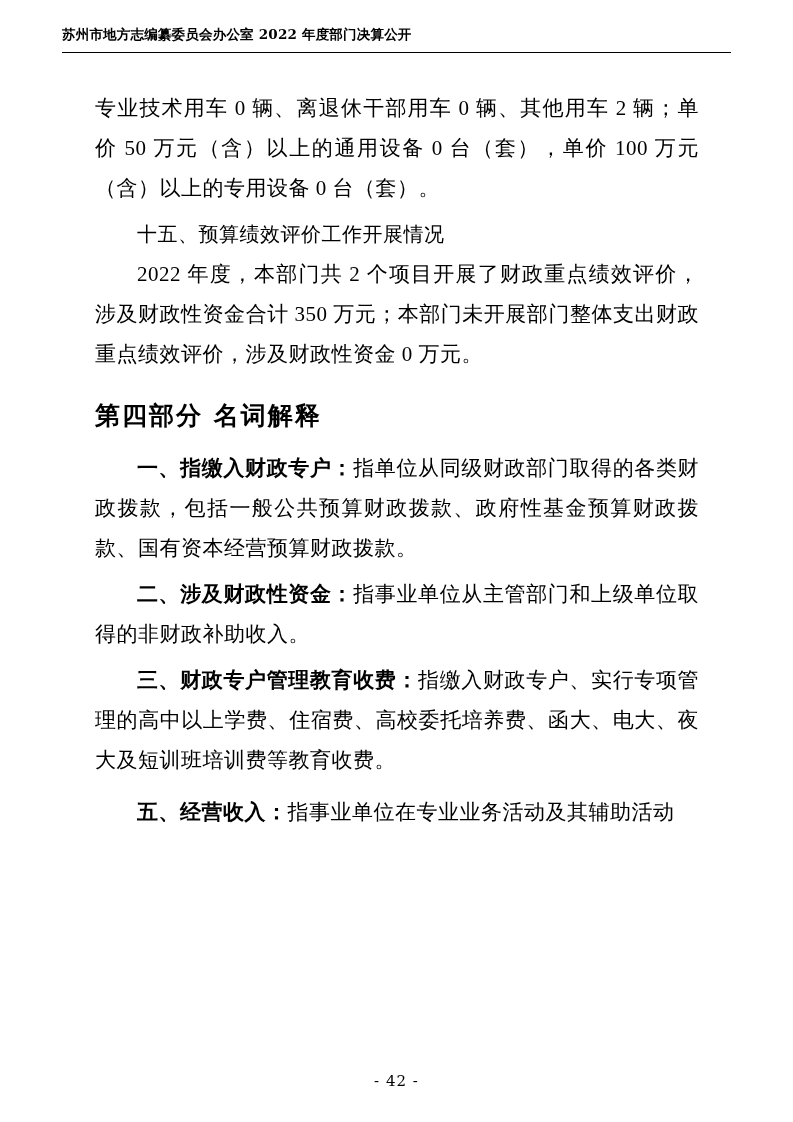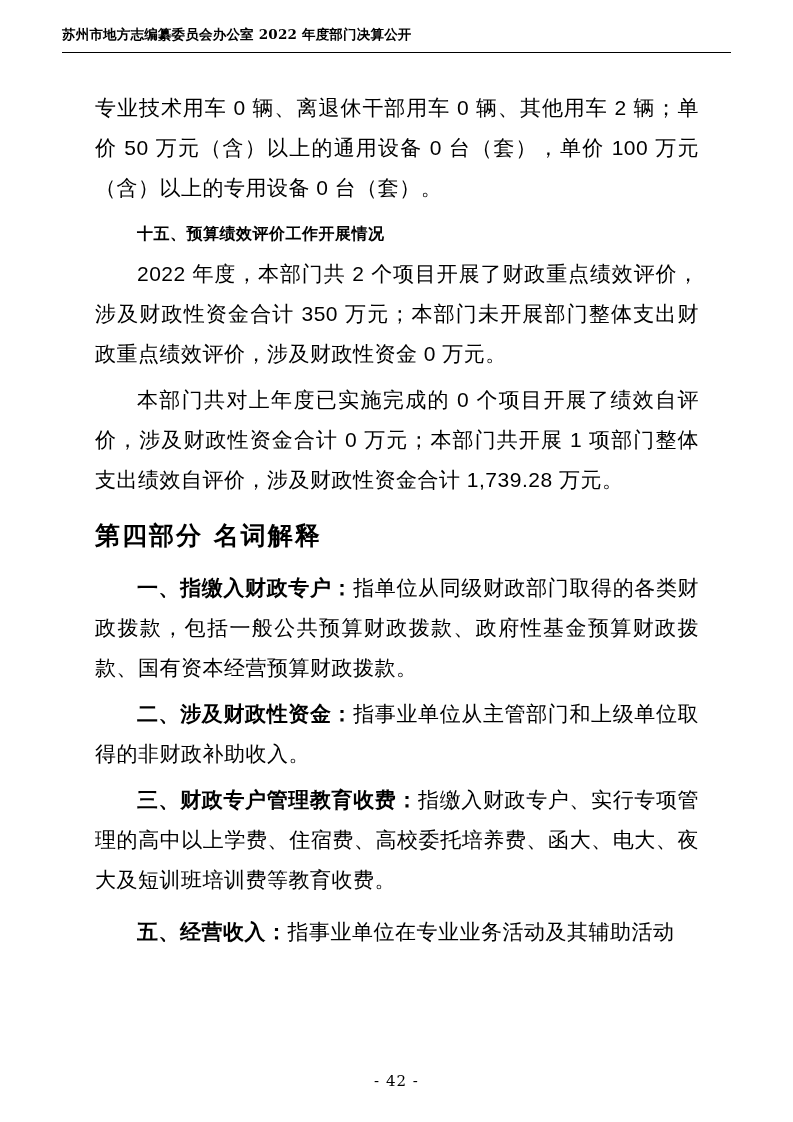--- a/index.html
+++ b/index.html
@@ -53,25 +53,25 @@
     font-size: 21px;
     line-height: 40px;
     text-align: justify;
     text-justify: inter-ideograph;
     letter-spacing: 0.5px;
   }
   p.indent {
     text-indent: 42px;
   }
   p.body {
-    font-family: Liberation Sans, sans-serif;
+    font-family: Liberation Serif, serif;
   }
   .sec-heading {
-    font-weight: bold;
-    font-size: 16px;
+    font-weight: normal;
+    font-size: 20px;
     line-height: 40px;
     text-indent: 42px;
     letter-spacing: 0.5px;
     margin: 0;
   }
   .part-title {
     text-align: left;
     font-weight: bold;
     font-size: 25px;
     line-height: 52px;
@@ -107,21 +107,20 @@
     <p class="body">专业技术用车 0 辆、离退休干部用车 0 辆、其他用车 2 辆；单价 50 万元（含）以上的通用设备 0 台（套），单价 100 万元（含）以上的专用设备 0 台（套）。</p>
 
     <div class="spacer-sm"></div>
 
     <p class="sec-heading">十五、预算绩效评价工作开展情况</p>
 
     <p class="body indent">2022 年度，本部门共 2 个项目开展了财政重点绩效评价，涉及财政性资金合计 350 万元；本部门未开展部门整体支出财政重点绩效评价，涉及财政性资金 0 万元。</p>
 
     <div class="spacer-sm"></div>
 
-    <p class="body indent">本部门共对上年度已实施完成的 0 个项目开展了绩效自评价，涉及财政性资金合计 0 万元；本部门共开展 1 项部门整体支出绩效自评价，涉及财政性资金合计 1,739.28 万元。</p>
 
     <p class="part-title">第四部分  名词解释</p>
 
     <p class="body indent"><span class="term-label">一、指缴入财政专户：</span><span>指单位从同级财政部门取得的各类财政拨款，包括一般公共预算财政拨款、政府性基金预算财政拨款、国有资本经营预算财政拨款。</span></p>
 
     <div class="spacer-sm"></div>
 
     <p class="body indent"><span class="term-label">二、涉及财政性资金：</span><span>指事业单位从主管部门和上级单位取得的非财政补助收入。</span></p>
 
     <div class="spacer-sm"></div>

